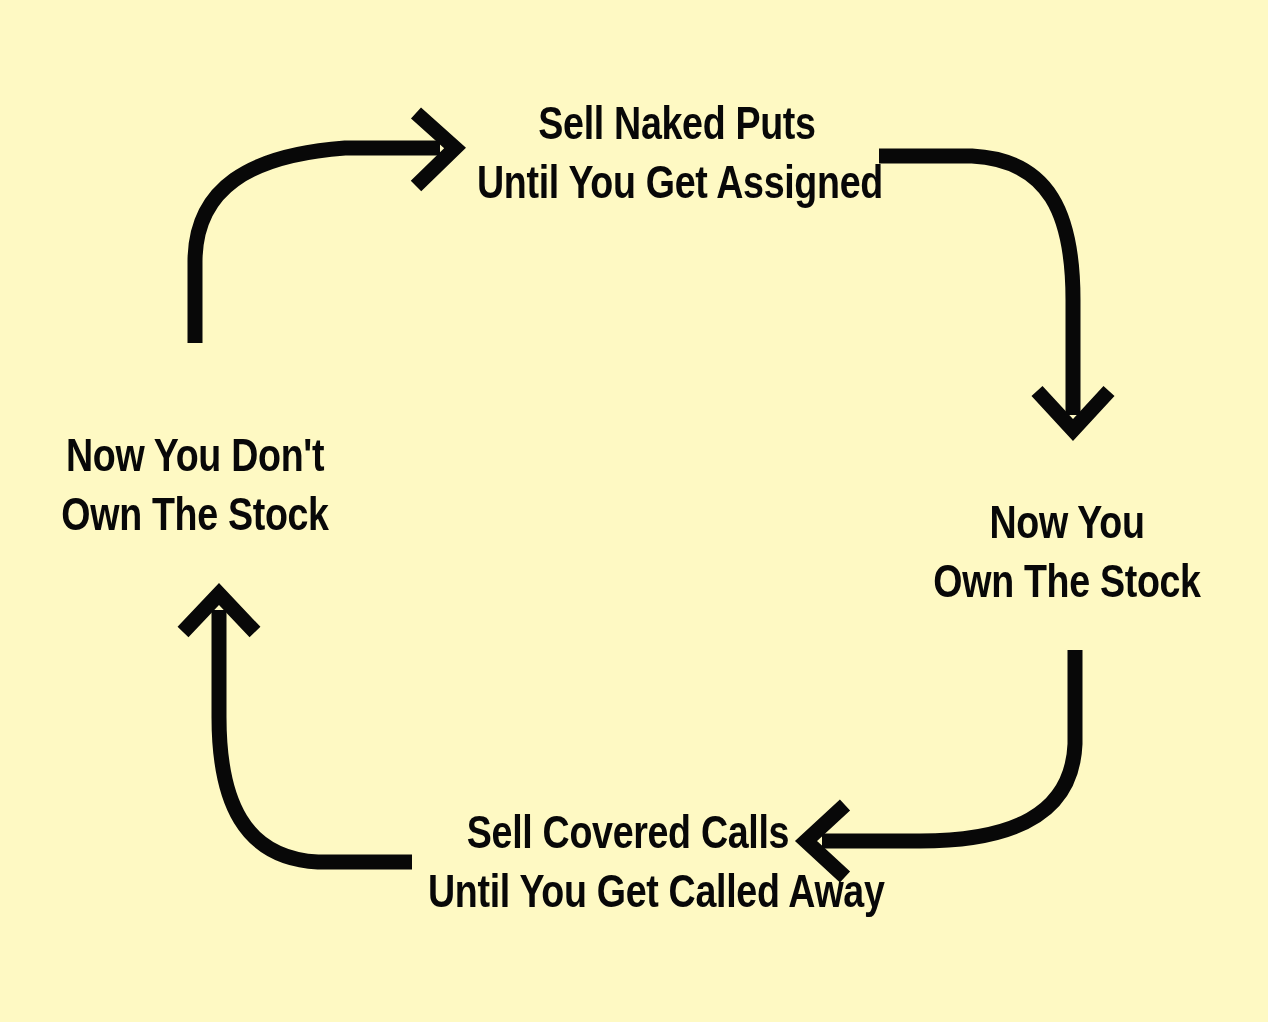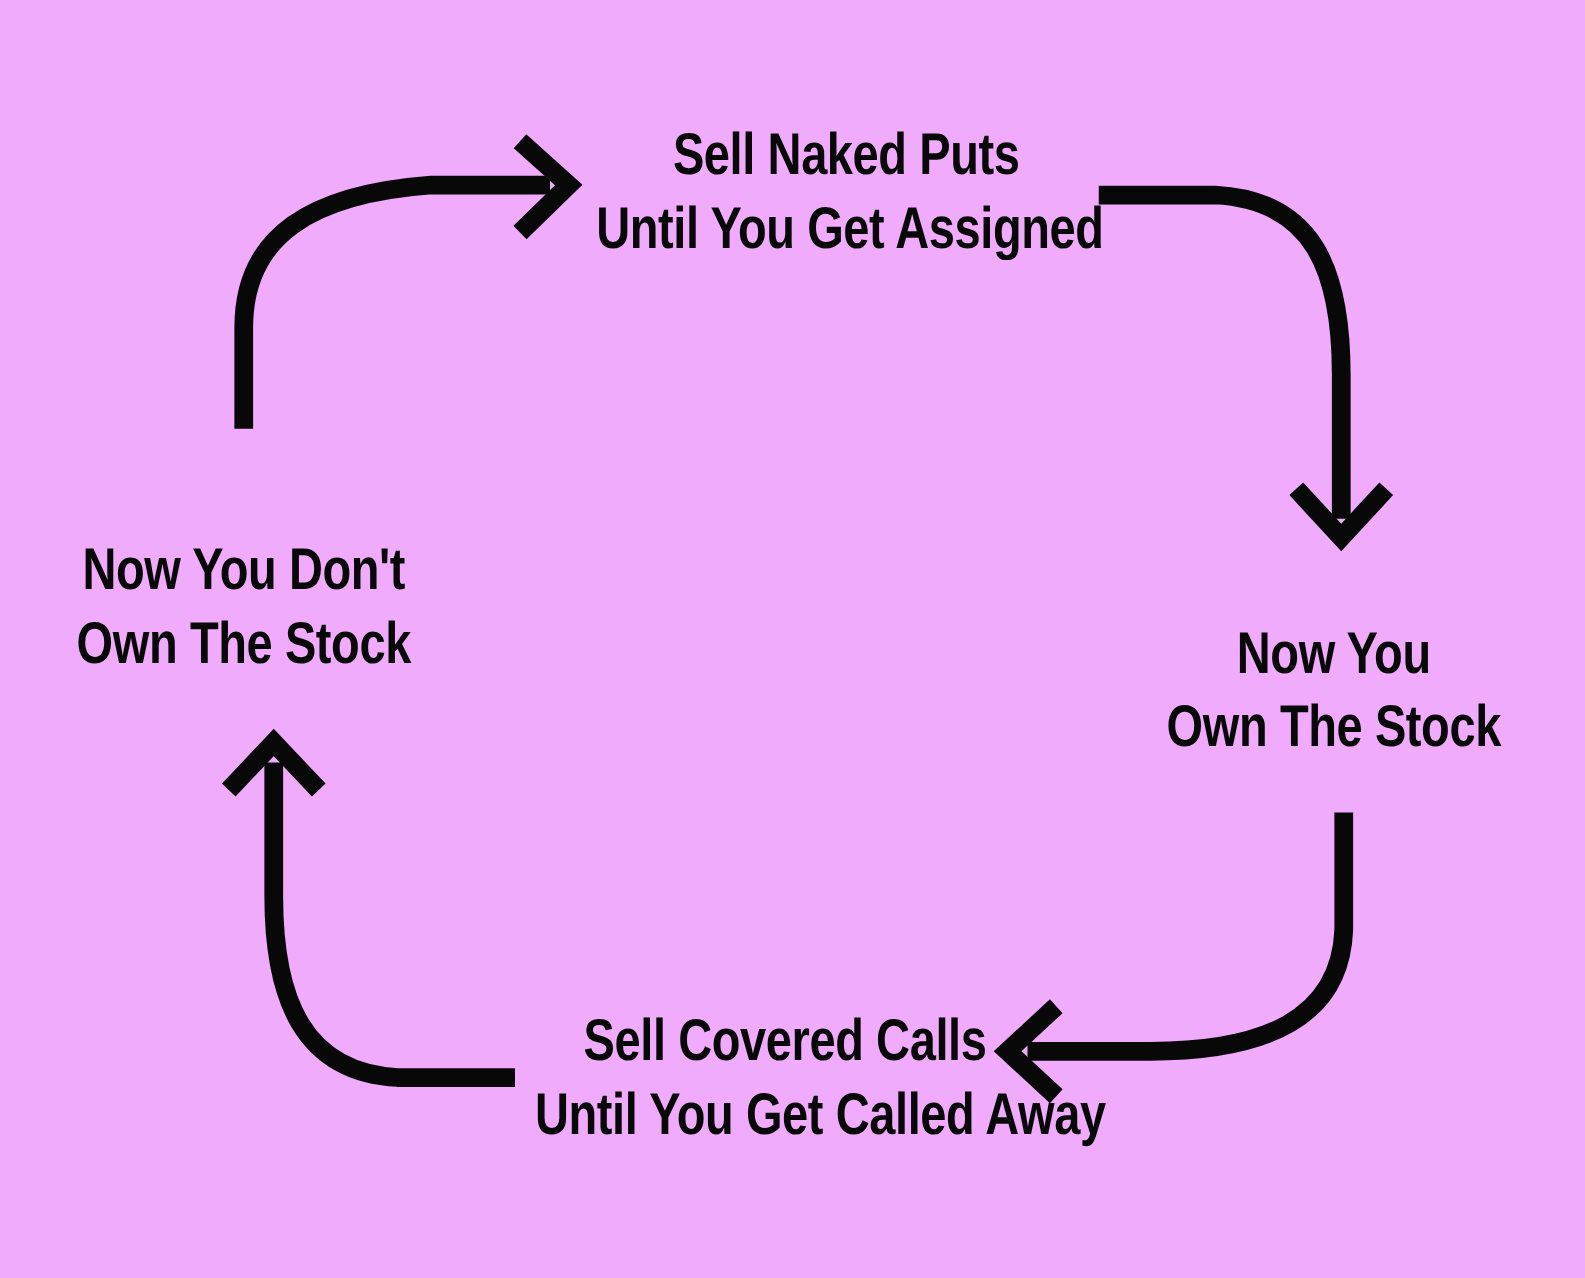--- a/index.html
+++ b/index.html
@@ -5,21 +5,21 @@
 <style>
   html, body {
     margin: 0;
     padding: 0;
     background: #ffffff;
   }
   #canvas {
     position: relative;
     width: 1268px;
     height: 1022px;
-    background: #f0abfc;
+    background: #fef9c3;
     overflow: hidden;
     font-family: "Liberation Sans", "DejaVu Sans", sans-serif;
   }
   #arrow-layer {
     position: absolute;
     left: 0;
     top: 0;
     width: 1268px;
     height: 1022px;
   }

